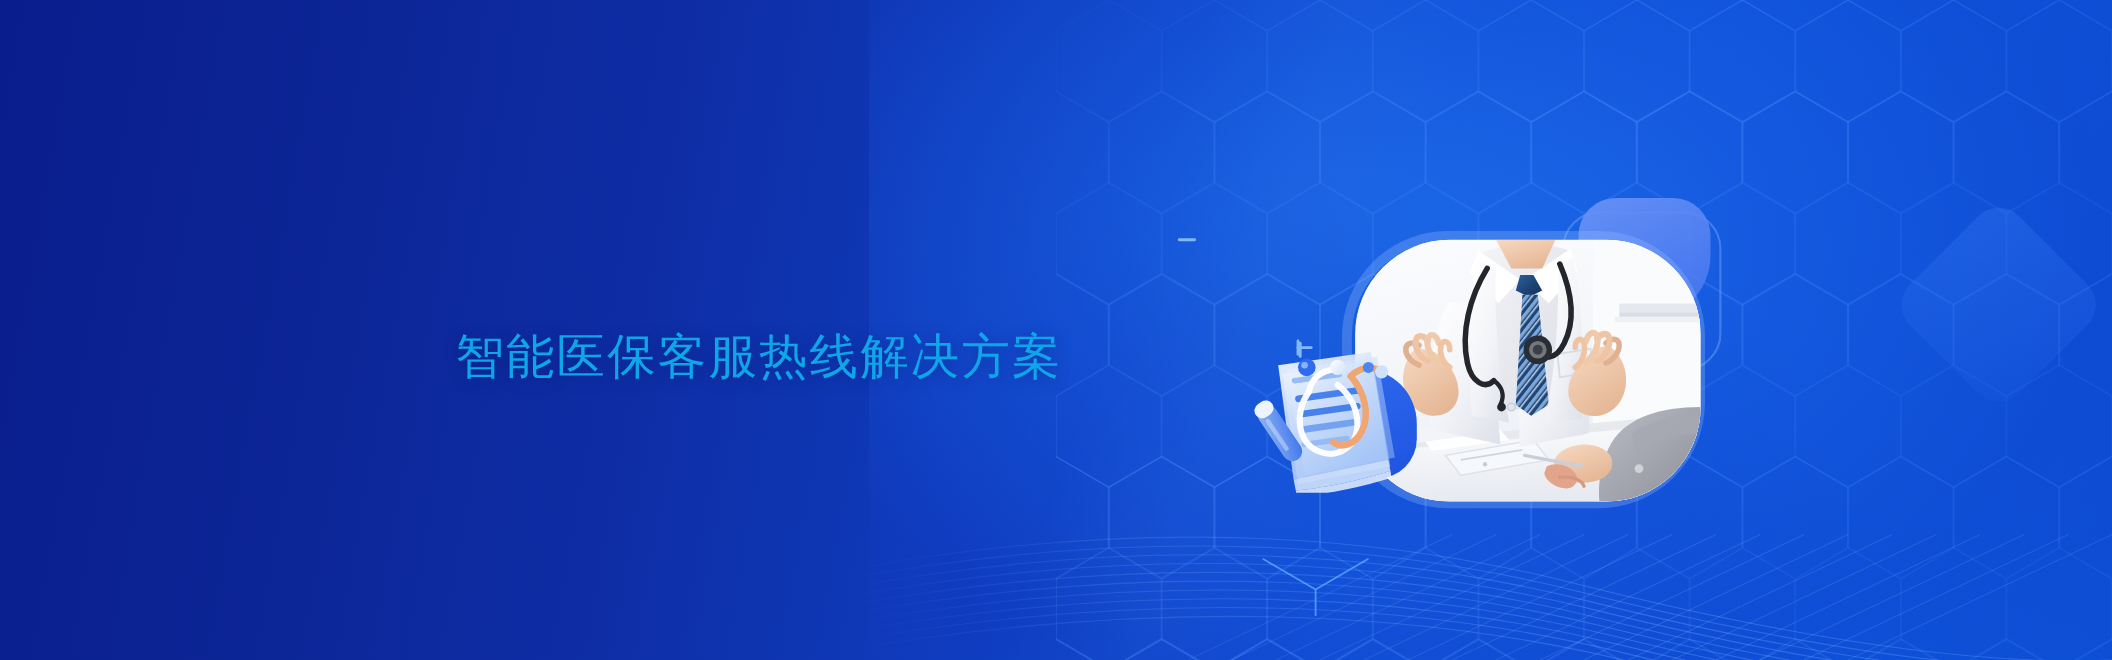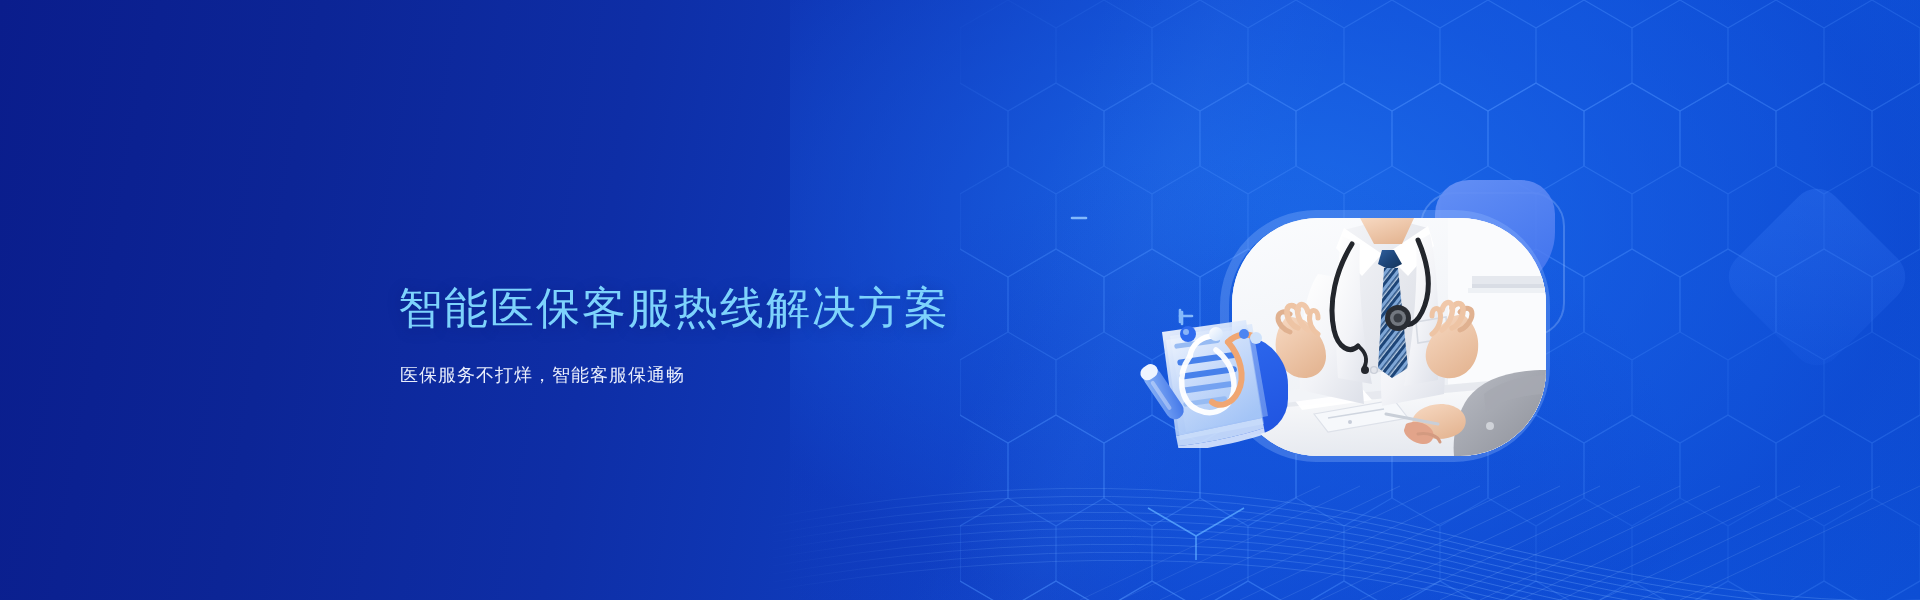--- a/index.html
+++ b/index.html
@@ -75,29 +75,28 @@
   }
 
   
   .copy {
     position: absolute;
     left: 398px;
     top: 280px;
     width: 720px;
   }
   .copy .title {
-    margin: 0;
+    margin: 16px;
     font-size: 44px;
     line-height: 58px;
     font-weight: 400;
     letter-spacing: 2px;
-    color: #7dd3fc;
+    color: #0ea5e9;
     white-space: nowrap;
     text-shadow: 0 2px 14px rgba(0,20,90,0.35);
-    font-family: Liberation Serif, serif;
   }
   .copy .subtitle {
     margin: 24px 0 0 2px;
     font-size: 18px;
     line-height: 26px;
     font-weight: 400;
     letter-spacing: 1px;
     color: #e9eefc;
     white-space: nowrap;
   }
@@ -269,21 +268,20 @@
       <path d="M1600 600 L1840 486"></path>
       <path d="M1640 600 L1880 486"></path>
       <path d="M1680 600 L1920 486"></path>
     </g>
   </svg>
 
   <div class="deco-diamond"></div>
 
   <div class="copy">
     <h1 class="title">智能医保客服热线解决方案</h1>
-    <p class="subtitle">医保服务不打烊，智能客服保通畅</p>
   </div>
 
   <div class="media">
 
     <div class="deco-square"></div>
     <div class="deco-blob"></div>
     <div class="deco-ring"></div>
 
     <div class="photo-card">
       <svg width="314" height="238" viewBox="0 0 314 238" xmlns="http://www.w3.org/2000/svg">

